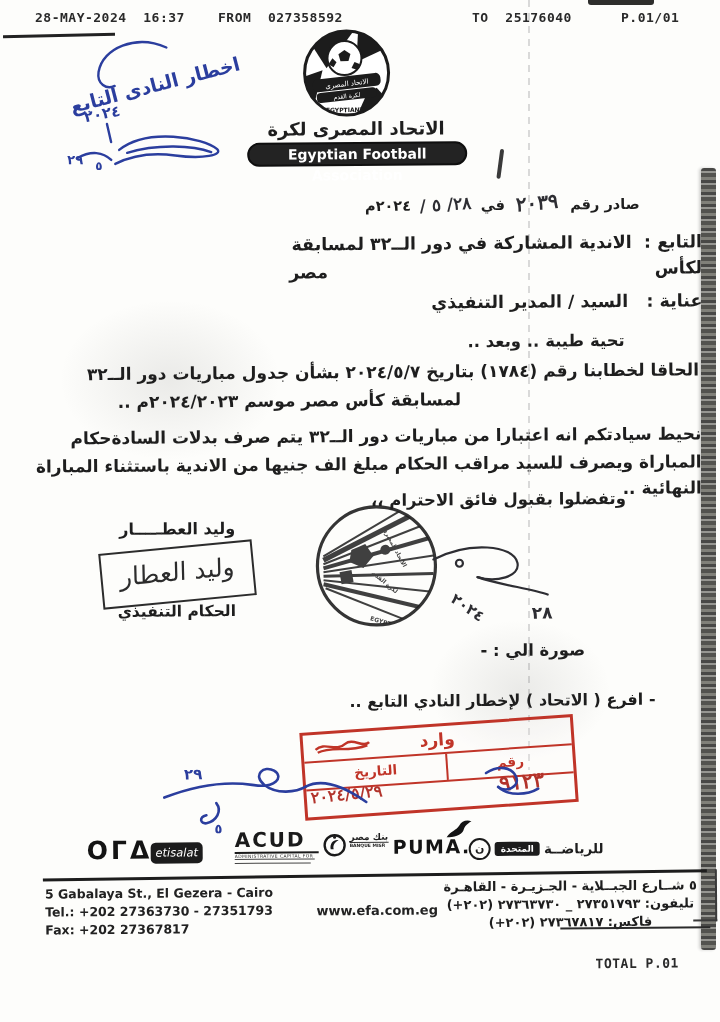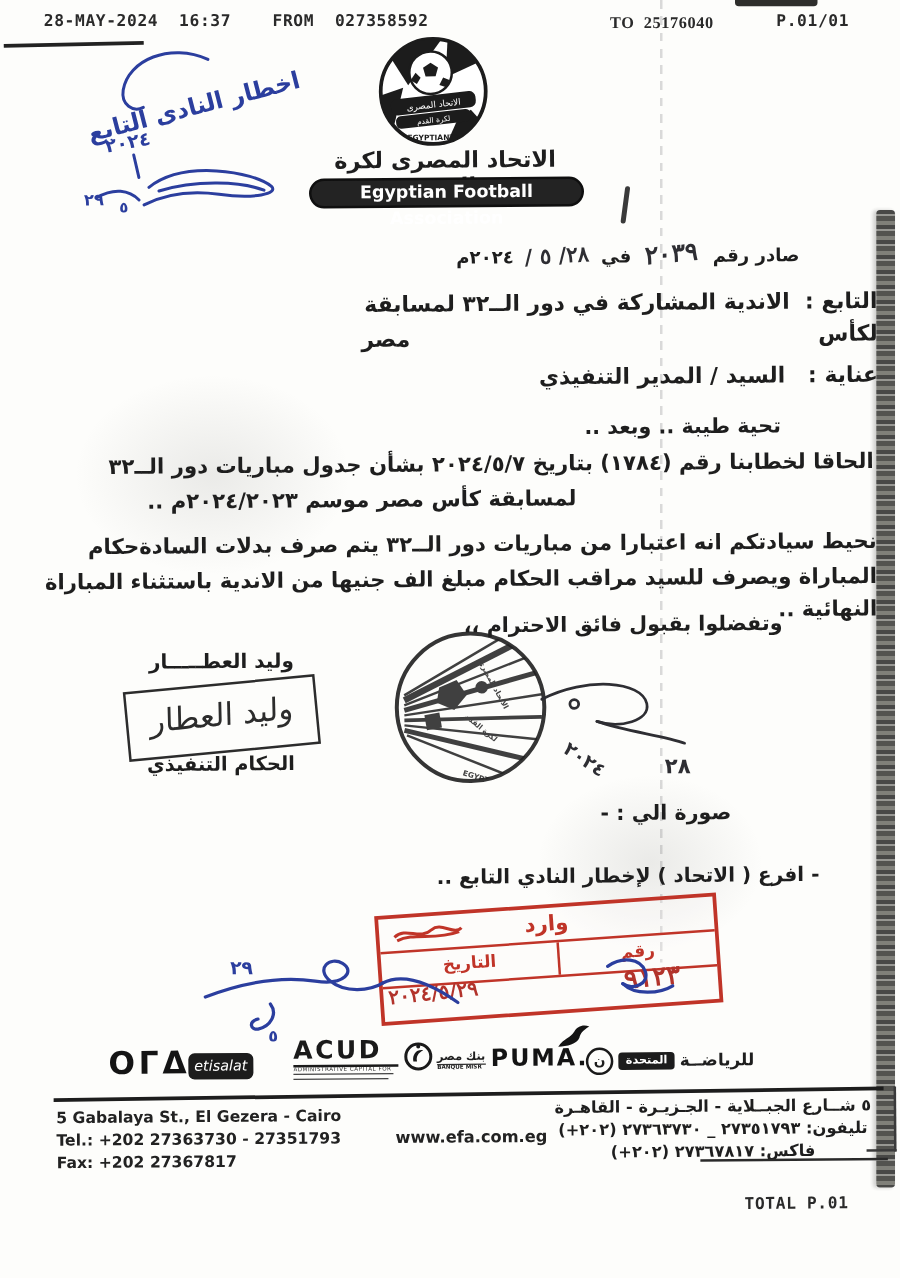--- a/index.html
+++ b/index.html
@@ -41,21 +41,21 @@
   <div class="abs" style="left:588px;top:0;width:66px;height:5px;background:#2e2e2c;border-radius:0 0 3px 3px;"></div>
 
   <div class="abs faxfont" style="left:35px;top:10px;">
     <span>28-MAY-2024</span>&nbsp;
     <span>16:37</span>
   </div>
   <div class="abs faxfont" style="left:218px;top:10px;">
     <span>FROM</span>&nbsp;
     <span>027358592</span>
   </div>
-  <div class="abs faxfont" style="left:488px;top:10px;font-family:Liberation Serif, serif;">
+  <div class="abs faxfont" style="left:472px;top:10px;">
     <span>TO</span>&nbsp;
     <span>25176040</span>
   </div>
   <div class="abs faxfont" style="left:621px;top:10px;">
     <span>P.01/01</span>
   </div>
   <div class="abs" style="left:3px;top:34px;width:112px;height:3px;background:#222;transform:rotate(-1.2deg);"></div>
 
   <div class="tilt">
 
@@ -206,21 +206,21 @@
     <text x="58" y="92" font-size="13" font-weight="bold" fill="#2b3e9e">٥</text>
   </svg>
 
   <div class="abs" style="left:80px;top:834px;font-size:25px;font-weight:bold;letter-spacing:3px;color:#141414;font-family:'DejaVu Sans',sans-serif;">OΓΔ</div>
   <div class="abs" style="left:144px;top:841px;width:52px;height:21px;background:#1c1c1c;border-radius:5px;color:#fff;text-align:center;font-size:11.5px;line-height:21px;font-style:italic;">etisalat</div>
   <div class="abs" style="left:228px;top:827px;width:84px;">
     <div style="font-size:20px;font-weight:bold;letter-spacing:2px;color:#1a1a1a;border-bottom:2px solid #1a1a1a;">ACUD</div>
     <div style="font-size:4.5px;color:#333;letter-spacing:.4px;overflow:hidden;white-space:nowrap;width:80px;border-bottom:1px solid #444;">ADMINISTRATIVE CAPITAL FOR URBAN DEVELOPMENT</div>
     <div style="height:3px;border-bottom:1px solid #444;width:76px;"></div>
   </div>
-  <div class="abs" style="left:316px;top:833px;display:flex;align-items:flex-end;gap:3px;">
+  <div class="abs" style="left:316px;top:833px;display:flex;align-items:flex-start;gap:3px;">
     <svg width="24" height="24" viewBox="0 0 24 24">
       <circle cx="12" cy="12" r="10" fill="none" stroke="#1a1a1a" stroke-width="2.4"></circle>
       <path d="M8 16 C 7 10, 11 6, 16 7 C 12 9, 10 12, 11 16 Z" fill="#1a1a1a"></path>
       <circle cx="12" cy="4" r="1.6" fill="#1a1a1a"></circle>
     </svg>
     <div>
       <div class="ar" style="font-size:9px;line-height:9px;">بنك مصر</div>
       <div style="font-size:4.5px;font-weight:bold;color:#222;border-top:1px solid #333;">BANQUE MISR</div>
     </div>
   </div>

